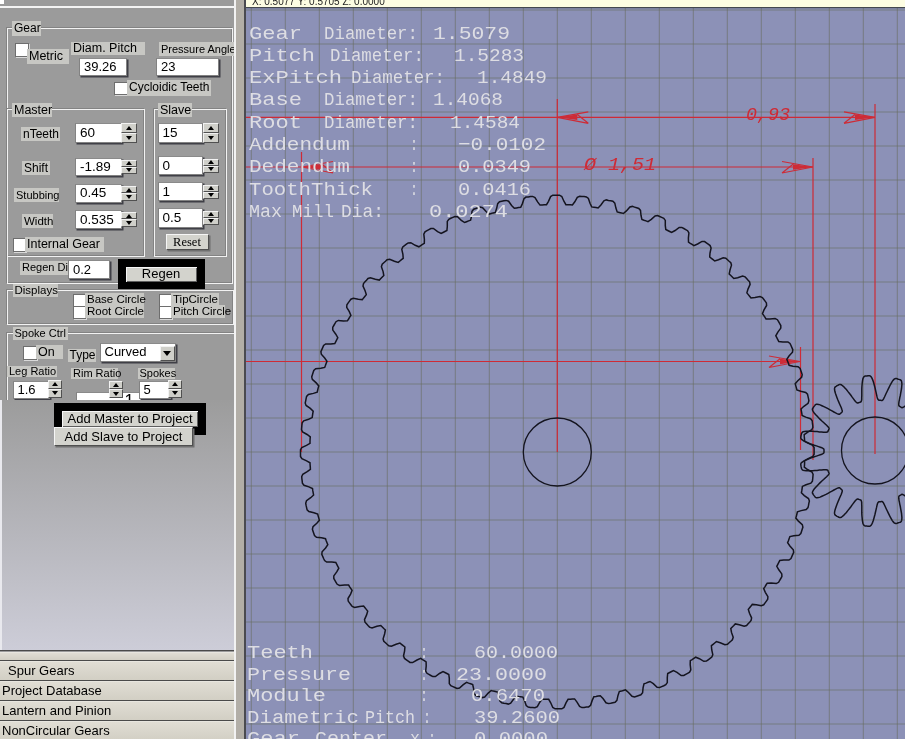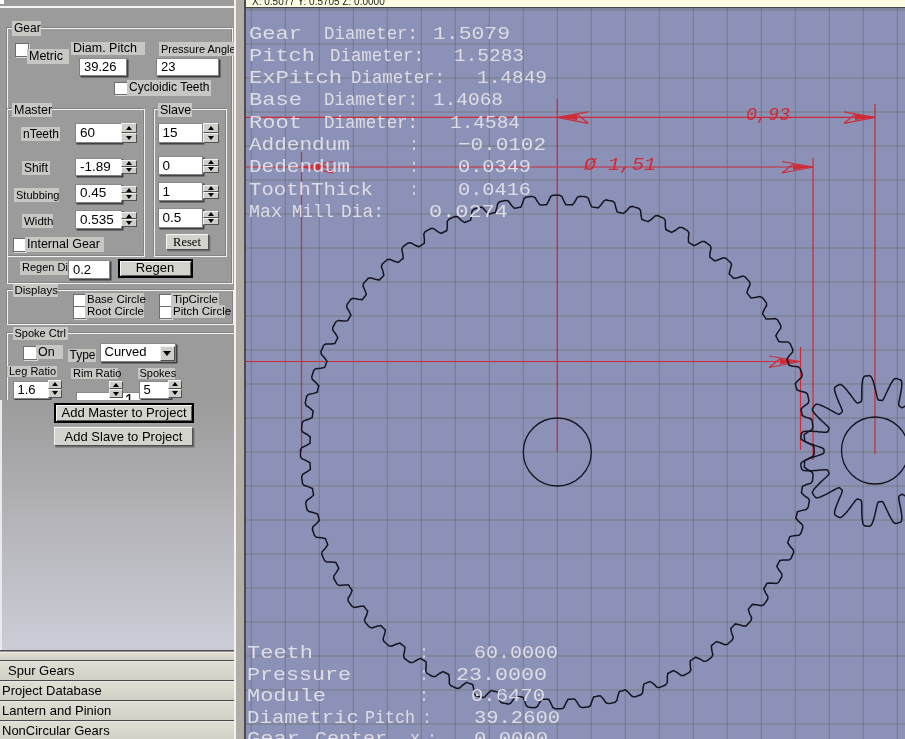--- a/index.html
+++ b/index.html
@@ -1,21 +1,21 @@
 <!DOCTYPE html>
 <html><head><meta charset="utf-8"><style>
 html,body{margin:0;padding:0;}
 body{width:905px;height:739px;overflow:hidden;position:relative;font-family:"Liberation Sans",sans-serif;background:#9B9B9B;}
 .lbl{position:absolute;background:#C7C7C3;color:#000;white-space:nowrap;padding-left:2px;}
 .cb{position:absolute;background:#fff;border:1px solid #6e6e6e;box-shadow:1px 1px 0 #d9d9d9;}
 .fld{position:absolute;background:#fff;color:#000;border:1px solid #828282;border-top-color:#8a8a8a;box-shadow:1.5px 1.5px 0 #3f3f46;padding-left:4px;overflow:hidden;white-space:nowrap;}
 .gb{position:absolute;border:1px solid #838383;}
 .gb:after{content:"";position:absolute;left:0;top:0;right:-2px;bottom:-2px;border:1px solid #f2f2f2;}
 .btn{position:absolute;background:#D3D3CD;color:#000;text-align:center;border:1px solid;border-color:#f6f6f6 #4f4f4f #4f4f4f #f6f6f6;box-shadow:1.5px 1.5px 0 #6f6f6f;overflow:hidden;white-space:nowrap;}
-.btnd{position:absolute;background:#D3D3CD;color:#000;text-align:center;border:2px solid #000000;box-shadow:inset 1px 1px 0 #f6f6f6,inset -1px -1px 0 #5f5f5f;overflow:hidden;white-space:nowrap;}
+.btnd{position:absolute;background:#D3D3CD;color:#000;text-align:center;border:8px solid #000000;box-shadow:inset 1px 1px 0 #f6f6f6,inset -1px -1px 0 #5f5f5f;overflow:hidden;white-space:nowrap;}
 .spb{position:absolute;background:#CFCFC9;border:1px solid;border-color:#f2f2f2 #505050 #505050 #f2f2f2;}
 .bar{position:absolute;left:0;width:234px;background:linear-gradient(#E0DDD4,#D2CFC4);color:#000;font-size:13px;border-top:1px solid #e8e6df;border-bottom:1px solid #4a4a4a;}
 </style></head><body>
 <div style="position:absolute;left:0;top:6px;width:236px;height:2px;background:#f4f4f4;"></div>
 <div style="position:absolute;left:0;top:0;width:4px;height:4px;background:#fff;"></div>
 <div class="gb" style="left:6px;top:27px;width:224px;height:254px;"></div>
 <div class="lbl" style="left:12px;top:20.5px;width:27px;height:15px;font-size:12px;line-height:15px;">Gear</div>
 <div class="cb" style="left:15px;top:43px;width:11.5px;height:11.5px;"></div>
 <div class="lbl" style="left:27px;top:49px;width:40px;height:15px;font-size:12.5px;line-height:15px;">Metric</div>
 <div class="lbl" style="left:71px;top:41.5px;width:72px;height:13.5px;font-size:12.5px;line-height:13.5px;">Diam. Pitch</div>

